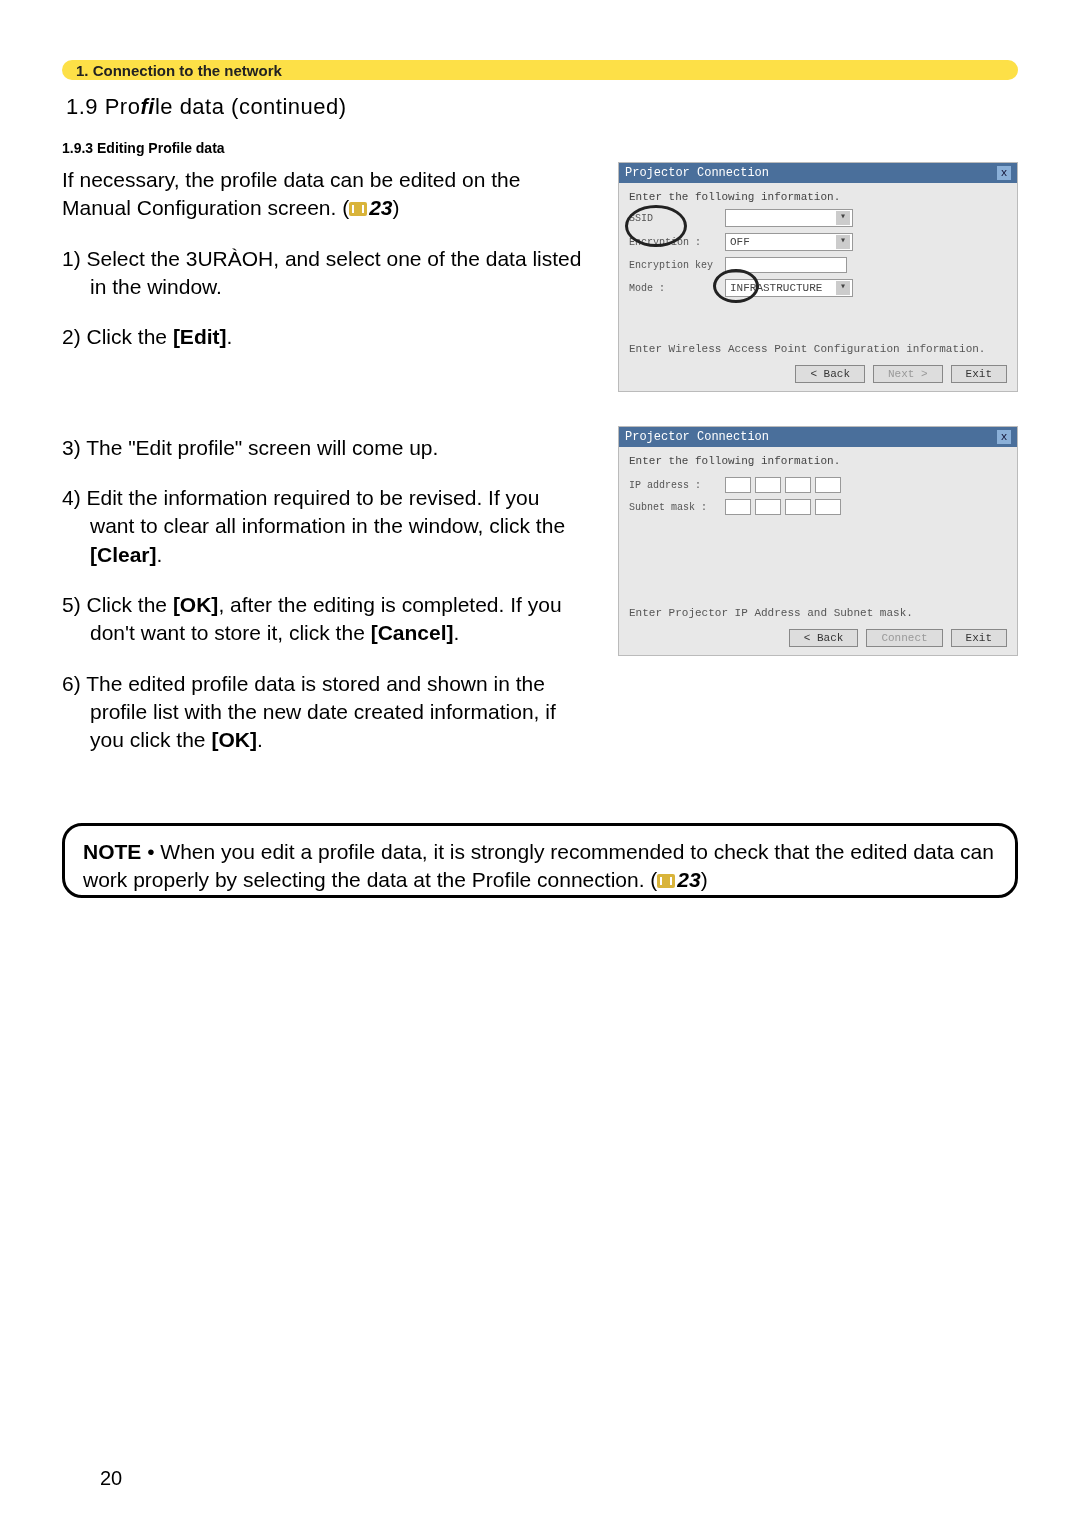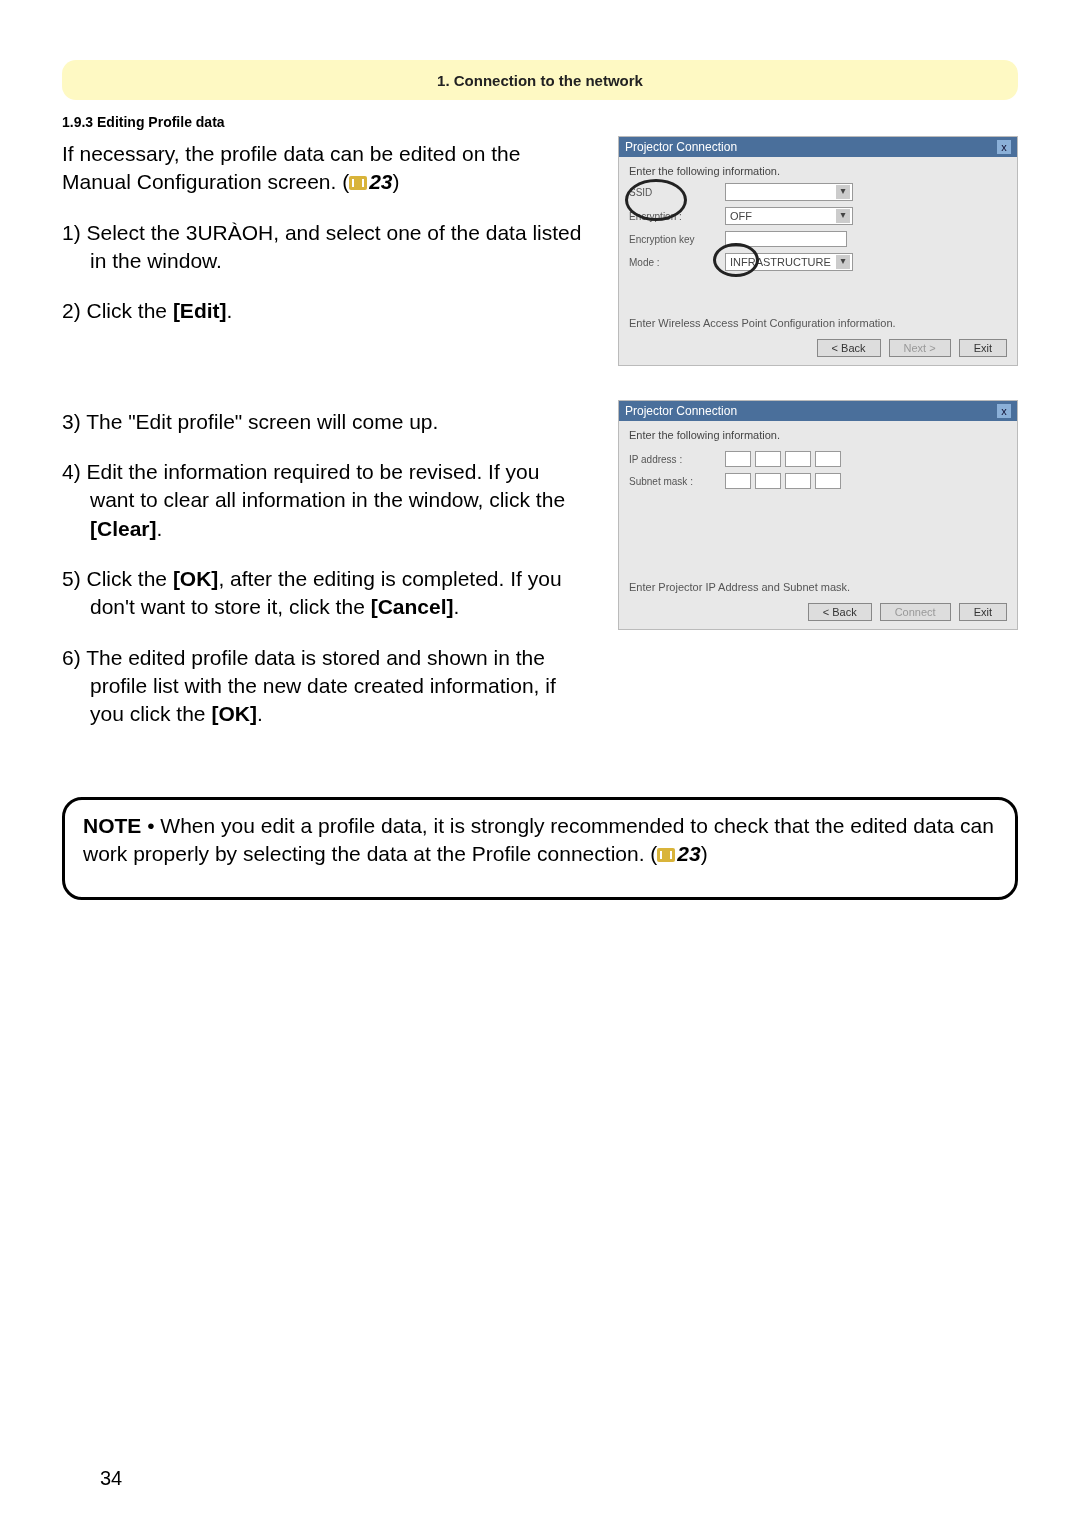--- a/index.html
+++ b/index.html
@@ -12,28 +12,27 @@
     position: relative;
     color: #000;
   }
   .page {
     padding: 60px 62px 40px 62px;
     box-sizing: border-box;
     height: 100%;
     position: relative;
   }
   .section-bar {
-    background: #fef9c3;
+    background: #fde047;
     border-radius: 14px;
-    height: 40px;
+    height: 20px;
     display: flex;
     align-items: center;
     padding: 0 14px;
     margin-bottom: 14px;
-    justify-content: center;
   }
   .section-bar span {
     color: #222;
     font-size: 15px;
     font-weight: bold;
   }
   .continued {
     font-size: 22px;
     letter-spacing: 0.5px;
     margin: 10px 4px 20px 4px;
@@ -78,20 +77,21 @@
   .ref { font-style: italic; font-weight: bold; }
   .bold { font-weight: bold; }
 
   
   .shot {
     border: 1px solid #bbb;
     background: #be185d;
     margin-bottom: 34px;
     font-size: 12px;
     color: #444;
+    font-family: Liberation Mono, monospace;
   }
   .shot .titlebar {
     background: #4a6f9b;
     color: #fff;
     font-size: 12px;
     padding: 3px 6px;
     display: flex;
     justify-content: space-between;
     align-items: center;
   }
@@ -176,21 +176,21 @@
     border-radius: 50%;
   }
   #shot1 .c1 { width: 56px; height: 36px; top: 22px; left: 6px; }
   #shot1 .c2 { width: 40px; height: 28px; top: 86px; left: 94px; }
 
   
   .note-box {
     margin-top: 46px;
     border: 3px solid #000;
     border-radius: 20px;
-    padding: 12px 18px 28px 18px;
+    padding: 12px 18px 0 18px;
     font-size: 21px;
     line-height: 1.35;
   }
   .note-box .note-label { font-weight: bold; }
 
   .page-number {
     position: absolute;
     bottom: 36px;
     left: 100px;
     font-size: 20px;
@@ -198,20 +198,23 @@
 </style>
 </head>
 <body>
 
 <div class="page">
 
   <div class="section-bar">
     <span>1. Connection to the network</span>
   </div>
 
+  <div class="continued">
+    <span>1.9 Pro</span><span class="fi">fi</span><span>le data (continued)</span>
+  </div>
 
   <div class="subheading">1.9.3 Editing Profile data</div>
 
   <div class="content">
     <div class="left">
       <div class="para">
         <span>If necessary, the proﬁle data can be edited on the Manual Conﬁguration screen. (</span><span class="ref-icon"></span><span class="ref">23</span><span>)</span>
       </div>
 
       <div class="step">
@@ -319,14 +322,14 @@
           </div>
         </div>
       </div>
     </div>
   </div>
 
   <div class="note-box">
     <span class="note-label">NOTE</span><span> • When you edit a proﬁle data, it is strongly recommended to check that the edited data can work properly by selecting the data at the Proﬁle connection. (</span><span class="ref-icon"></span><span class="ref">23</span><span>)</span>
   </div>
 
-  <div class="page-number">34</div>
+  <div class="page-number">20</div>
 </div>
 
 </body></html>

